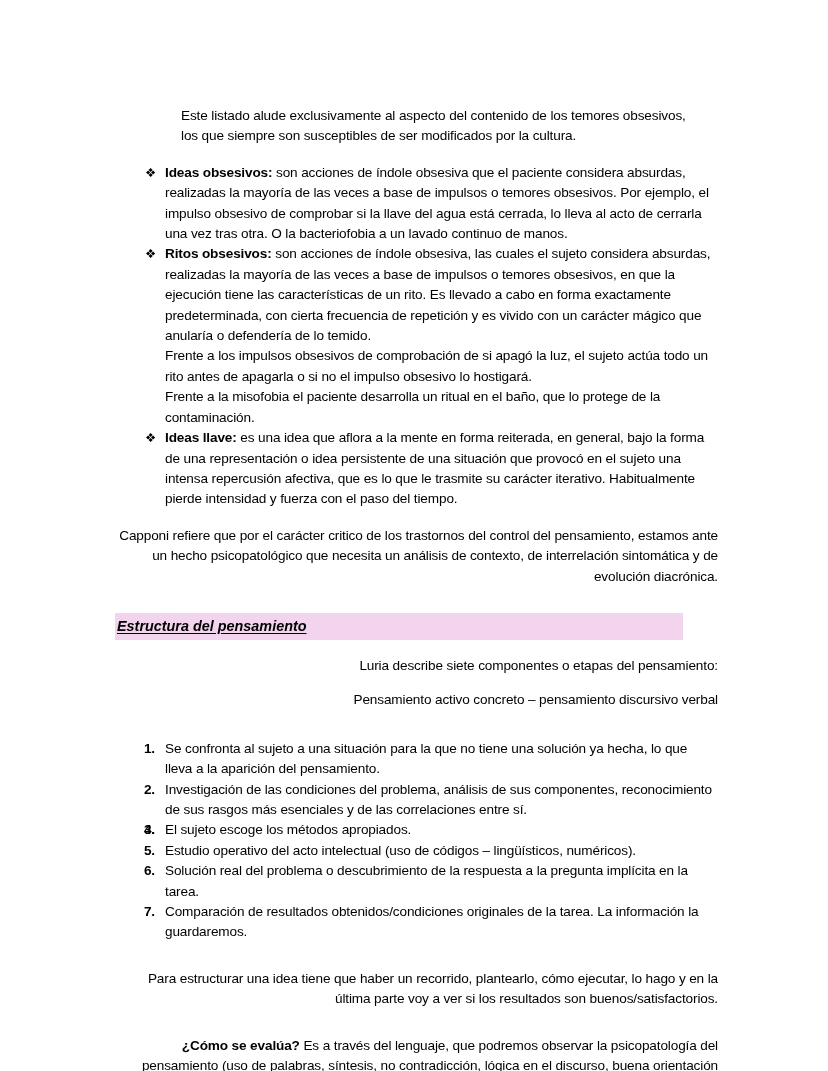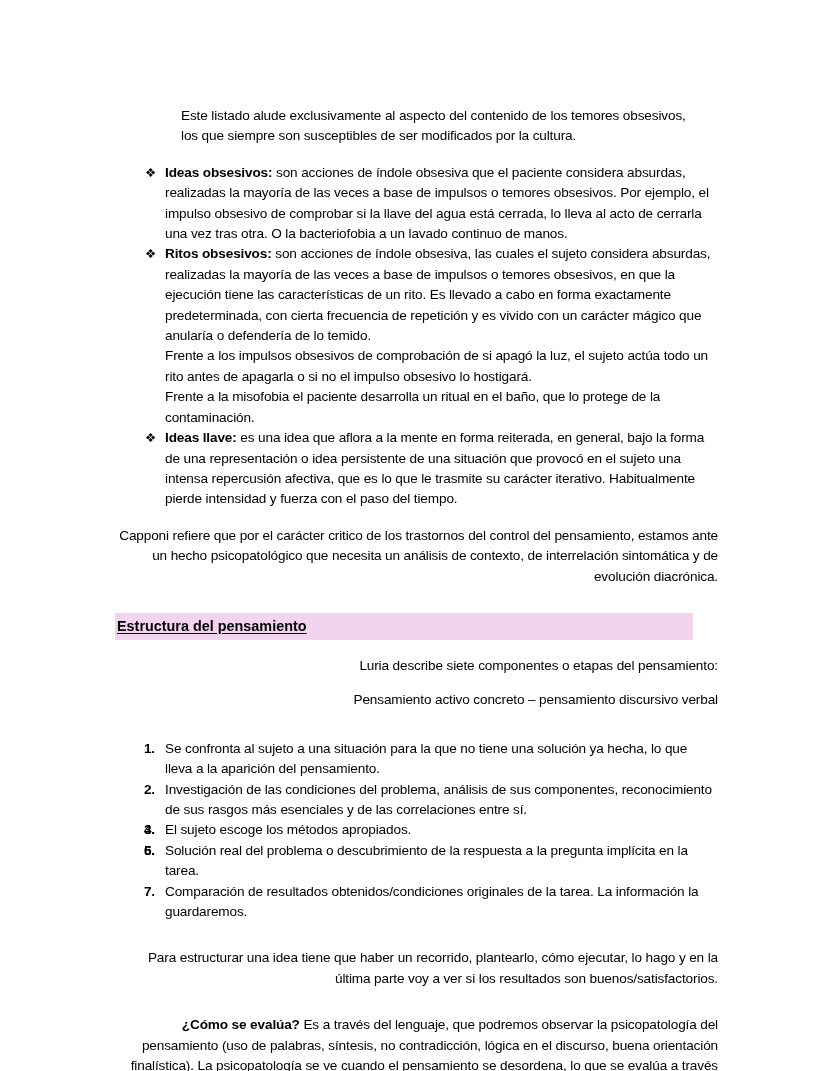--- a/index.html
+++ b/index.html
@@ -98,21 +98,22 @@
     font-weight: bold;
     font-size: 13.6px;
     line-height: 20.4px;
   }
 
   
   .hl-heading-wrap {
     width: 564px;
     background: #f2d4ee;
     margin: 0 0 16px 0;
-    padding: 3px 14px 4px 0;
+    padding: 3px 4px 4px 0;
+    font-style: italic;
   }
   .hl-heading {
     font-size: 14.4px;
     line-height: 20px;
     font-weight: bold;
     text-decoration: underline;
     text-underline-offset: 2px;
     margin: 0;
     padding: 0 2px;
     display: inline;
@@ -178,20 +179,21 @@
       </li>
       <li>
         <span class="num">3.</span>
       </li>
       <li>
         <span class="num">4.</span>
         <span>El sujeto escoge los métodos apropiados.</span>
       </li>
       <li>
         <span class="num">5.</span>
+        <span>Estudio operativo del acto intelectual (uso de códigos – lingüísticos, numéricos).</span>
       </li>
       <li>
         <span class="num">6.</span>
         <span>Solución real del problema o descubrimiento de la respuesta a la pregunta implícita en la tarea.</span>
       </li>
       <li>
         <span class="num">7.</span>
         <span>Comparación de resultados obtenidos/condiciones originales de la tarea. La información la guardaremos.</span>
       </li>
     </ol>

